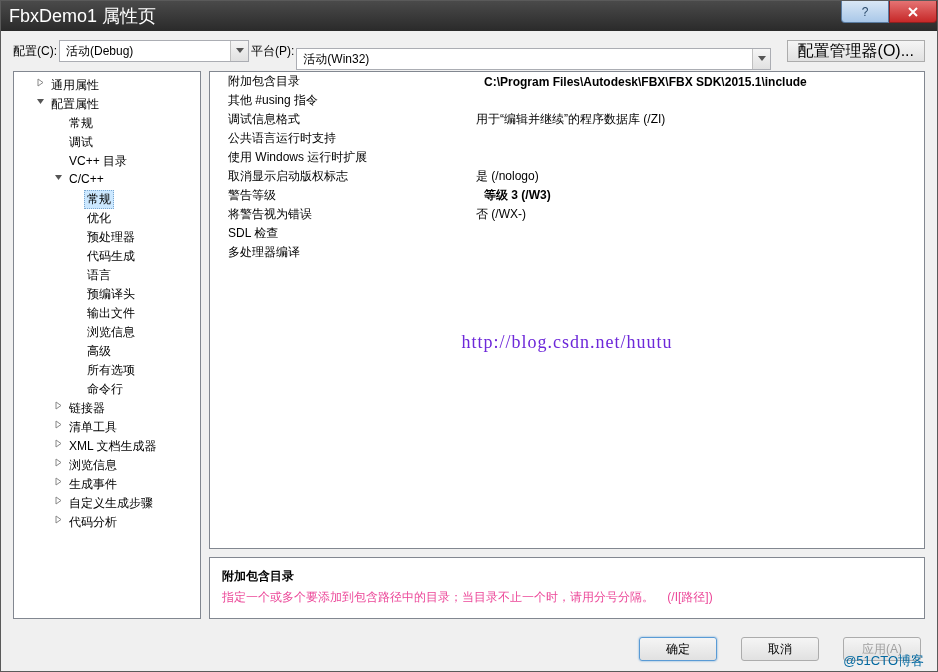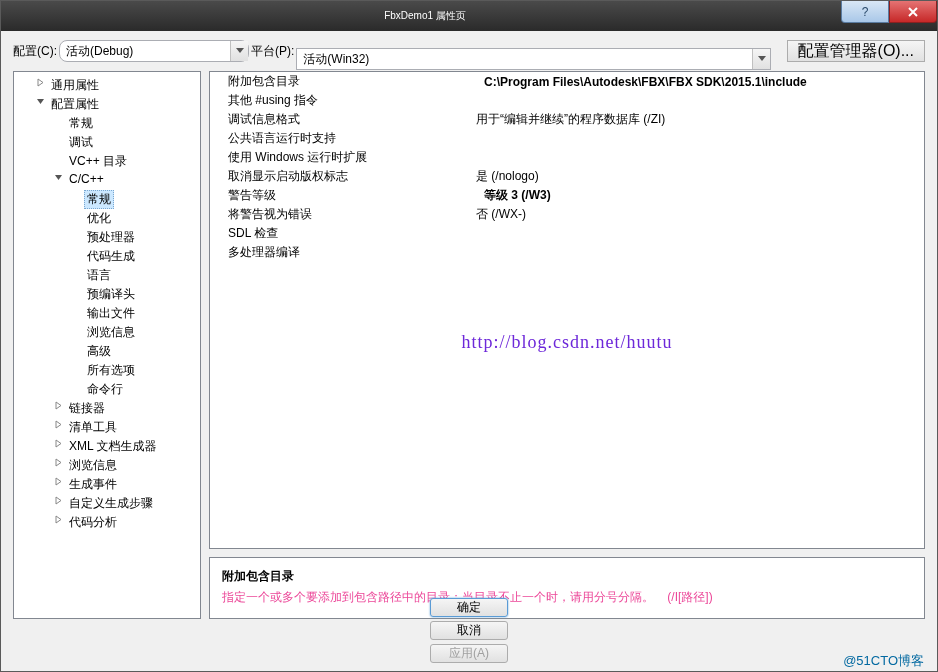--- a/index.html
+++ b/index.html
@@ -1,30 +1,30 @@
 <!DOCTYPE html>
 <html><head>
   <meta charset="utf-8">
   <style>
     * { box-sizing: border-box; margin: 0; padding: 0; font-family: "Microsoft YaHei", "Segoe UI", Tahoma, sans-serif; font-size: 12px; }
     body { background: #f0f0f0; width: 938px; height: 672px; overflow: hidden; }
     
     .window { width: 938px; height: 672px; background: #f0f0f0; border: 1px solid #5a5a5a; display: flex; flex-direction: column; }
     
     .titlebar { height: 30px; background: linear-gradient(#4a4a4a, #2a2a2a); display: flex; align-items: center; padding: 0 0 0 8px; color: #fff; }
-    .titlebar .title { flex: 1; font-size: 10px; text-align: center; }
+    .titlebar .title { flex: 1; font-size: 18px; }
     .winbtn { width: 48px; height: 22px; display: flex; align-items: center; justify-content: center; margin-top: -8px; }
     .winbtn.help { background: linear-gradient(#d9e7f5, #a9c7e8); border: 1px solid #5a7ba0; border-top: none; border-radius: 0 0 0 4px; color: #2a4a6a; }
     .winbtn.close { background: linear-gradient(#e57373, #c62828); border: 1px solid #8a2020; border-top: none; border-radius: 0 0 4px 0; color: #fff; font-weight: bold; }
     .winbtn svg { width: 12px; height: 12px; }
     
     .toolbar { height: 40px; padding: 8px 12px; display: flex; align-items: center; gap: 2px; background: #f0f0f0; }
     .toolbar-label { font-size: 12px; }
     .combo { position: relative; display: flex; align-items: center; border: 1px solid #abadb3; background: #fff; height: 22px; }
-    .combo.config { flex: 0 0 190px; border-radius: 8px; }
+    .combo.config { flex: 0 0 190px; }
     .combo.platform { flex: 0 0 475px; margin-top: 16px; }
     .combo-text { flex: 1; padding: 0 6px; font-size: 12px; }
     .combo-arrow { width: 18px; height: 100%; display: flex; align-items: center; justify-content: center; background: linear-gradient(#f5f5f5, #e1e1e1); border-left: 1px solid #c0c0c0; }
     .combo-arrow svg { width: 8px; height: 6px; }
     .cfgmgr-btn { margin-left: auto; height: 22px; padding: 0 10px; border: 1px solid #acacac; background: linear-gradient(#f5f5f5, #e1e1e1); cursor: pointer; font-size: 16px; }
     
     .main { flex: 1; display: flex; padding: 0 12px 8px 12px; gap: 8px; min-height: 0; }
     
     .tree { width: 188px; border: 1px solid #828790; background: #fff; overflow: auto; padding: 4px 2px; }
     .tree-item { display: flex; align-items: flex-start; height: 19px; padding-left: 4px; cursor: pointer; white-space: nowrap; }
@@ -41,21 +41,21 @@
     .prop-row { display: flex; height: 19px; align-items: center; border-bottom: 0px solid #f0f0f0; }
     .prop-name { width: 262px; padding-left: 18px; font-size: 12px; }
     .prop-value { flex: 1; padding-left: 4px; font-size: 12px; }
     .prop-row.bold .prop-value { font-weight: bold; margin-left: 8px; }
     .watermark { position: absolute; top: 260px; left: 0; right: 0; text-align: center; color: #6d28d9; font-size: 18px; font-family: "Times New Roman", serif; letter-spacing: 1px; pointer-events: none; }
     
     .desc-panel { border: 1px solid #828790; background: #fff; padding: 10px 12px; height: 62px; }
     .desc-title { font-weight: bold; font-size: 12px; margin-bottom: 4px; }
     .desc-text { font-size: 12px; color: #ec4899; }
     
-    .footer { height: 44px; padding: 8px 0; display: flex; justify-content: flex-end; align-items: center; gap: 4px; flex-direction: column; }
+    .footer { height: 44px; padding: 8px 16px; display: flex; justify-content: flex-end; align-items: center; gap: 24px; }
     .footer button { width: 78px; height: 24px; border: 1px solid #acacac; background: linear-gradient(#f5f5f5, #e1e1e1); cursor: pointer; font-size: 12px; border-radius: 3px; }
     .footer button.primary { border: 1px solid #5a9bd5; box-shadow: 0 0 2px #5a9bd5; }
     .footer button.disabled { color: #a0a0a0; }
     
     .corner-watermark { position: absolute; right: 14px; bottom: 2px; color: #0369a1; font-size: 13px; pointer-events: none; }
   </style>
 </head>
 <body>
 
 <div class="window">

